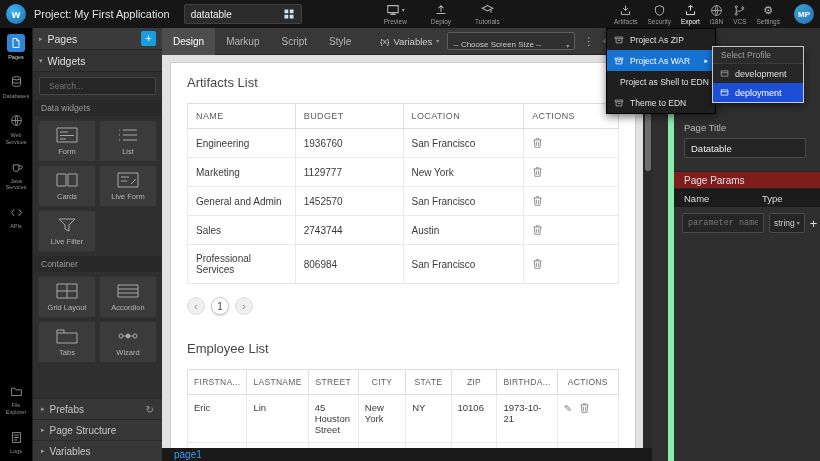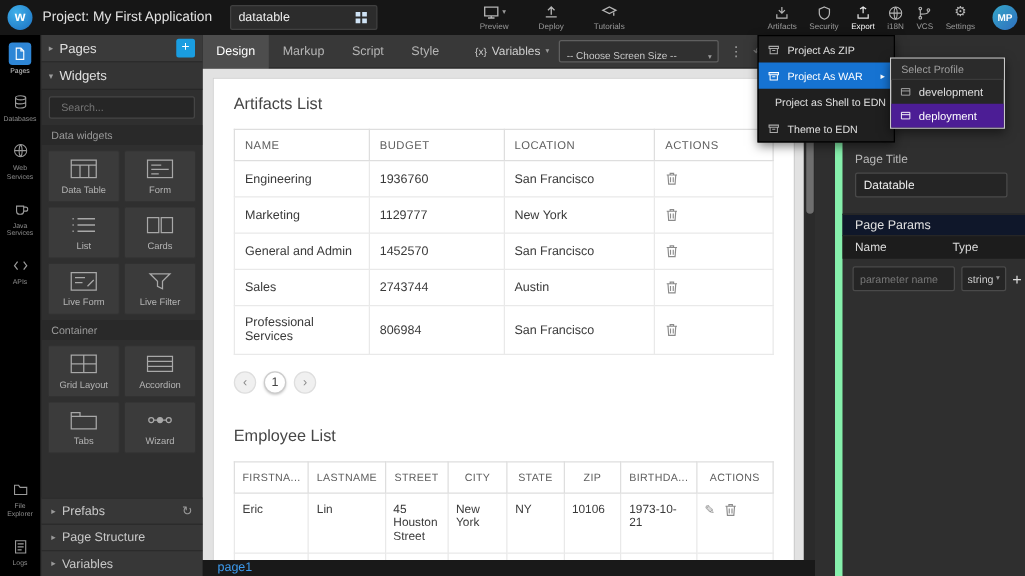--- a/index.html
+++ b/index.html
@@ -94,47 +94,47 @@
 
 
 .rpanel{position:absolute;right:0;top:44px;width:152px;bottom:0;background:#2f2f2f;border-left:6px solid #86efac;z-index:4}
 .rp-top{height:20px;display:flex;align-items:center}
 .rp-top span{font-size:10px;color:#e8e8e8;margin-left:98px}
 .rp-block{margin-top:58px;padding:0 10px}
 .rp-label{font-size:9.5px;color:#b9b9b9}
 .rp-input-row{display:flex;align-items:center;gap:6px;margin-top:5px}
 .rp-input-row input{width:122px;height:20px;background:#252525;border:1px solid #4a4a4a;border-radius:2px;color:#eee;
                     font-size:9.5px;padding:0 6px;font-family:"Liberation Sans",sans-serif;outline:none}
-.rp-sec{margin-top:13px;height:18px;background:#0f172a;border-top:1px solid #262626;border-bottom:1px solid #262626;
+.rp-sec{margin-top:13px;height:18px;background:#7f1d1d;border-top:1px solid #262626;border-bottom:1px solid #262626;
         display:flex;align-items:center;padding-left:10px;font-size:10px;color:#e0e0e0}
 .rp-thead{height:18px;background:#1c1c1c;display:flex;align-items:center;font-size:9.5px;color:#ddd}
 .rp-thead .c1{padding-left:10px;flex:1}
 .rp-thead .c2{width:58px}
 .rp-prow{display:flex;align-items:center;gap:5px;padding:6px 6px 0 8px}
 .rp-prow input{width:82px;height:20px;background:#252525;border:1px solid #4a4a4a;border-radius:2px;color:#ccc;
-               font-size:8.5px;padding:0 5px;font-family:Liberation Sans, sans-serif;outline:none}
+               font-size:8.5px;padding:0 5px;font-family:Liberation Mono, monospace;outline:none}
 .rp-prow input::placeholder{color:#777}
 .rp-select{width:44px;height:20px;background:#252525;border:1px solid #4a4a4a;border-radius:2px;display:flex;
            align-items:center;padding:0 4px;gap:2px;cursor:pointer}
 .rp-select span.v{flex:1;font-size:8.5px;color:#ccc}
 .rp-add{background:none;border:none;color:#ddd;font-size:13px;cursor:pointer;line-height:1}
 
 
 .emenu{position:absolute;left:606px;top:28px;width:110px;background:#1f1f1f;border:1px solid #000;
        box-shadow:0 3px 8px rgba(0,0,0,.5);z-index:50}
 .emi{height:21px;display:flex;align-items:center;gap:6px;padding:0 7px;font-size:8.5px;color:#e0e0e0;cursor:pointer}
 .emi .t{flex:1;white-space:nowrap}
 .emi.active{background:#1673d2;color:#fff}
 .emi .arr{font-size:7px}
 .esub{position:absolute;left:712px;top:46px;width:92px;background:#262626;border:1px solid #c9c9c9;
       box-shadow:0 3px 8px rgba(0,0,0,.5);z-index:51}
 .esub-h{height:17px;background:#2b2b2b;border-bottom:1px solid #3a3a3a;display:flex;align-items:center;
         padding-left:8px;font-size:8.5px;color:#9f9f9f}
 .esi{height:19px;display:flex;align-items:center;gap:6px;padding:0 7px;font-size:9px;color:#e0e0e0;cursor:pointer}
-.esi.active{background:#4c1d95;color:#fff}
+.esi.active{background:#1d4ed8;color:#fff}
 </style>
 </head>
 <body>
 
 <div id="app">
 
   <div class="topbar">
     <div class="logo">w</div>
     <div class="project-label">Project: My First Application</div>
     <div class="page-selector">
@@ -303,26 +303,20 @@
       <div class="search-box">
         <svg width="9" height="9" viewBox="0 0 16 16" fill="none" stroke="#8a8a8a" stroke-width="1.6">
             <circle cx="7" cy="7" r="4.5"></circle>
             <path d="M10.5 10.5L14 14"></path>
           </svg>
         <input placeholder="Search..." style="">
       </div>
     </div>
     <div class="sec-label">Data widgets</div>
     <div class="tile-grid">
-      <div class="tile">
-        <svg width="22" height="16" viewBox="0 0 22 16" fill="none" stroke="#a8a8a8" stroke-width="1">
-            <path d="M1 1h20v14H1zM1 5h20M8 5v10M15 5v10"></path>
-          </svg>
-        <span class="tile-label">Data Table</span>
-      </div>
       <div class="tile">
         <svg width="22" height="16" viewBox="0 0 22 16" fill="none" stroke="#a8a8a8" stroke-width="1">
             <path d="M1 1h20v14H1zM4 5h8M4 8.5h14M4 12h6"></path>
           </svg>
         <span class="tile-label">Form</span>
       </div>
       <div class="tile">
         <svg width="22" height="16" viewBox="0 0 22 16" fill="none" stroke="#a8a8a8" stroke-width="1.2">
             <path d="M6 3h14M6 8h14M6 13h14M2 3h1M2 8h1M2 13h1"></path>
           </svg>

